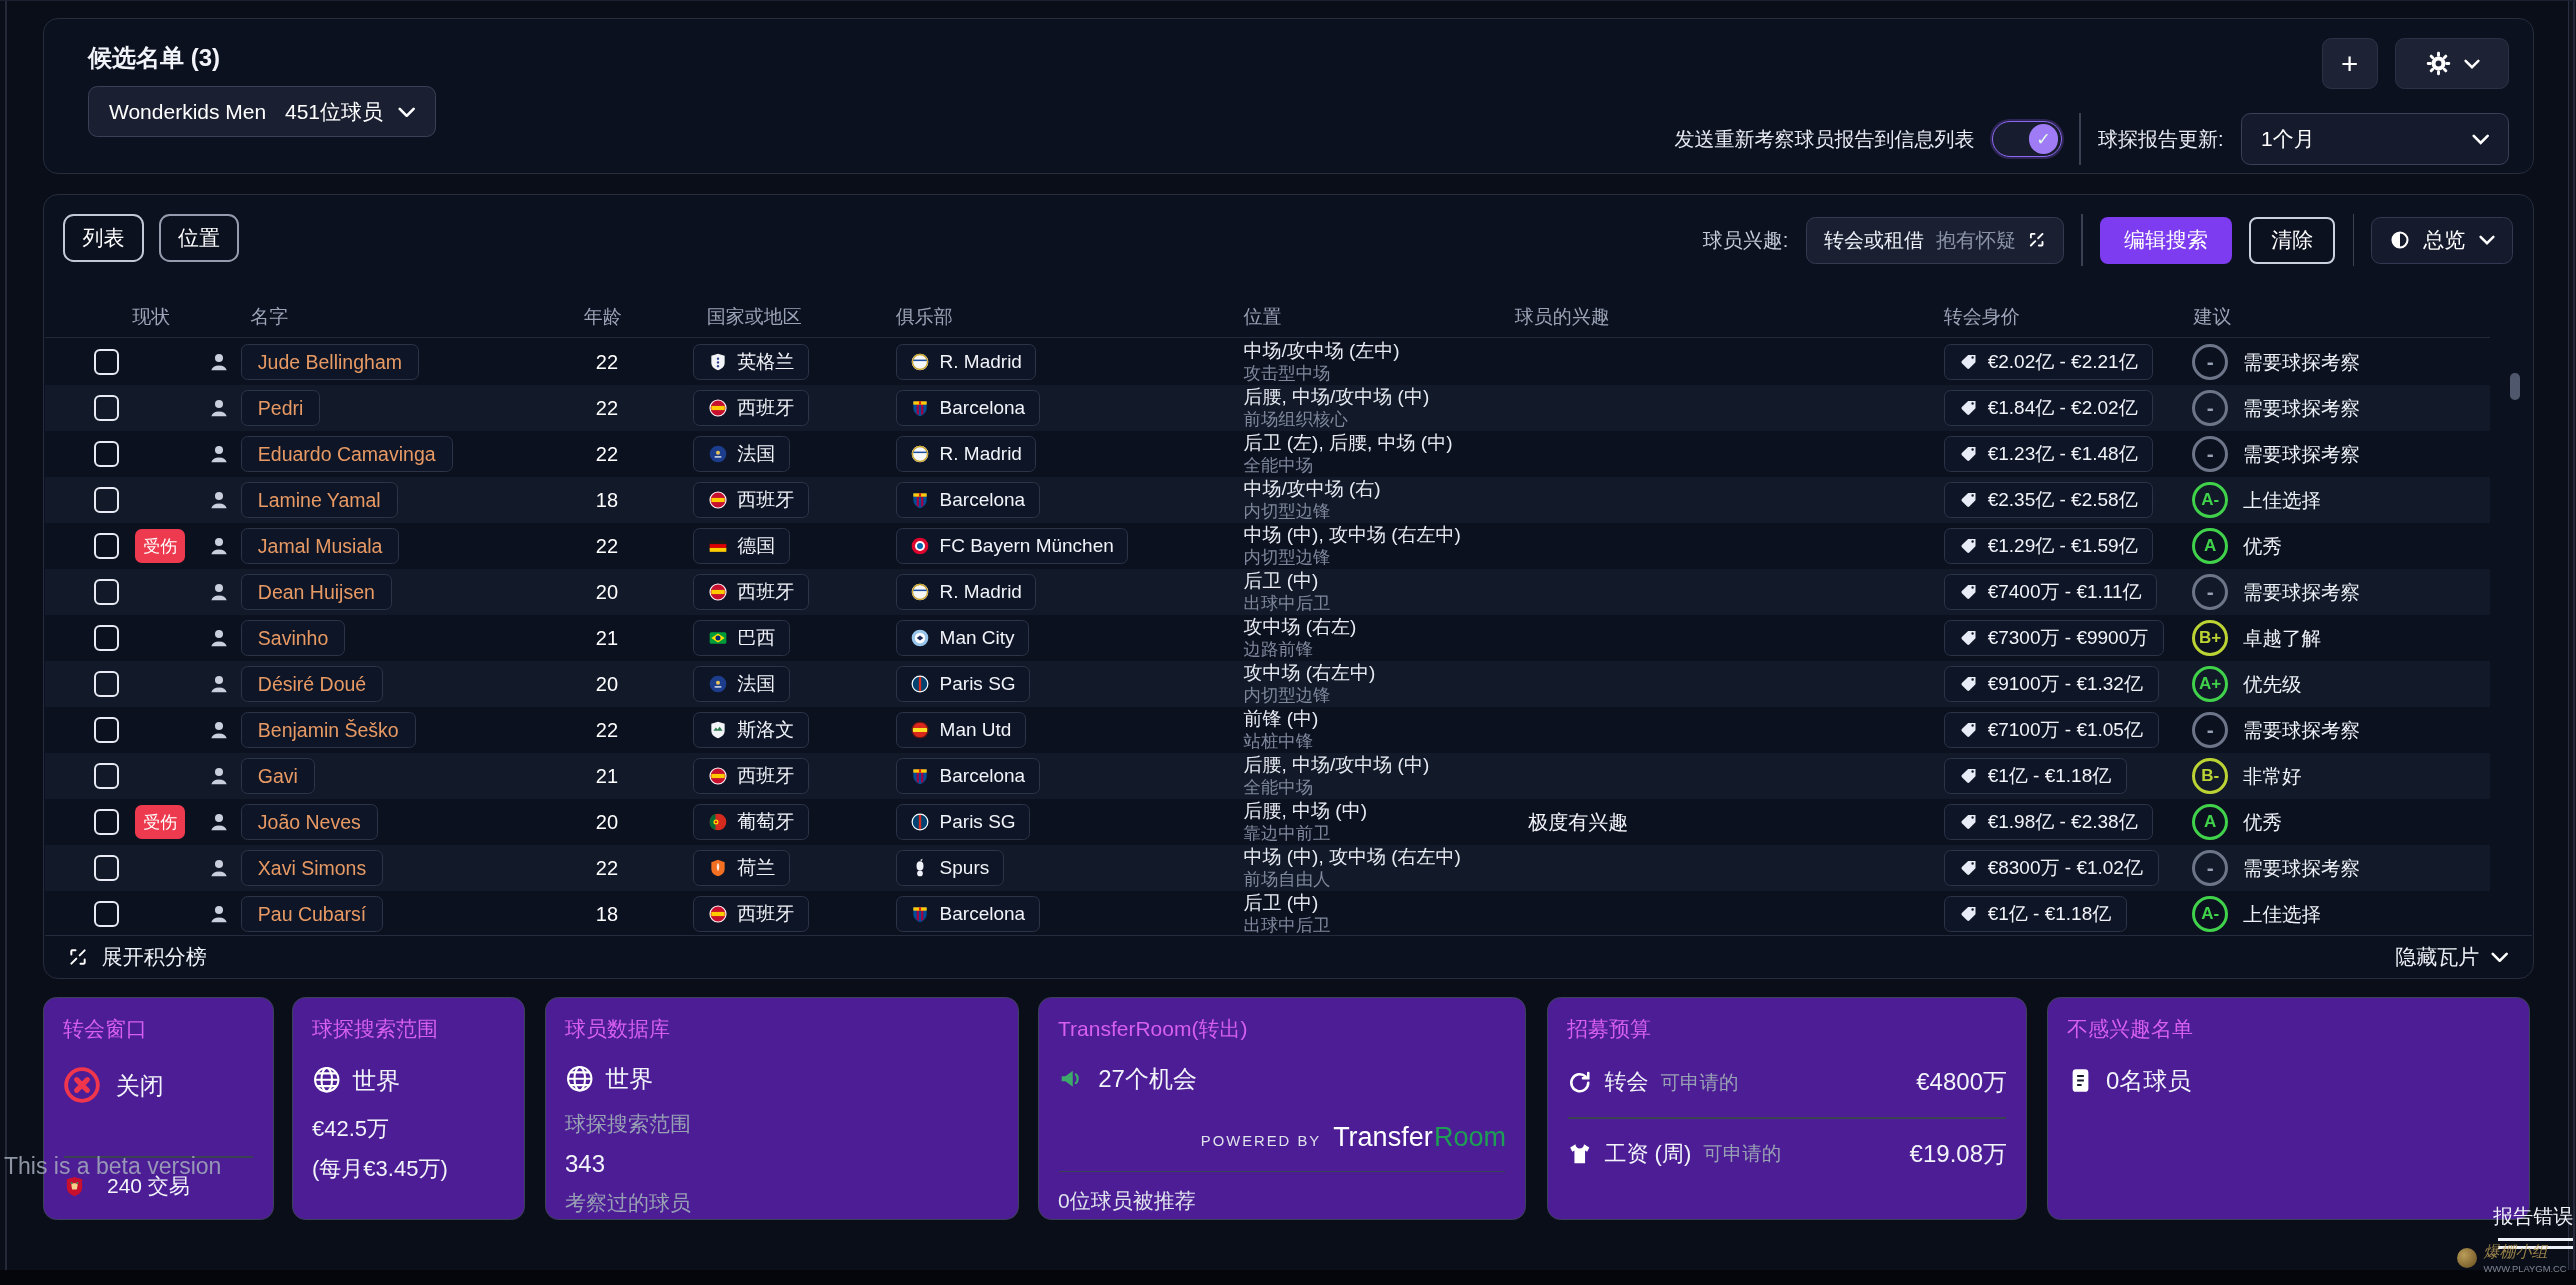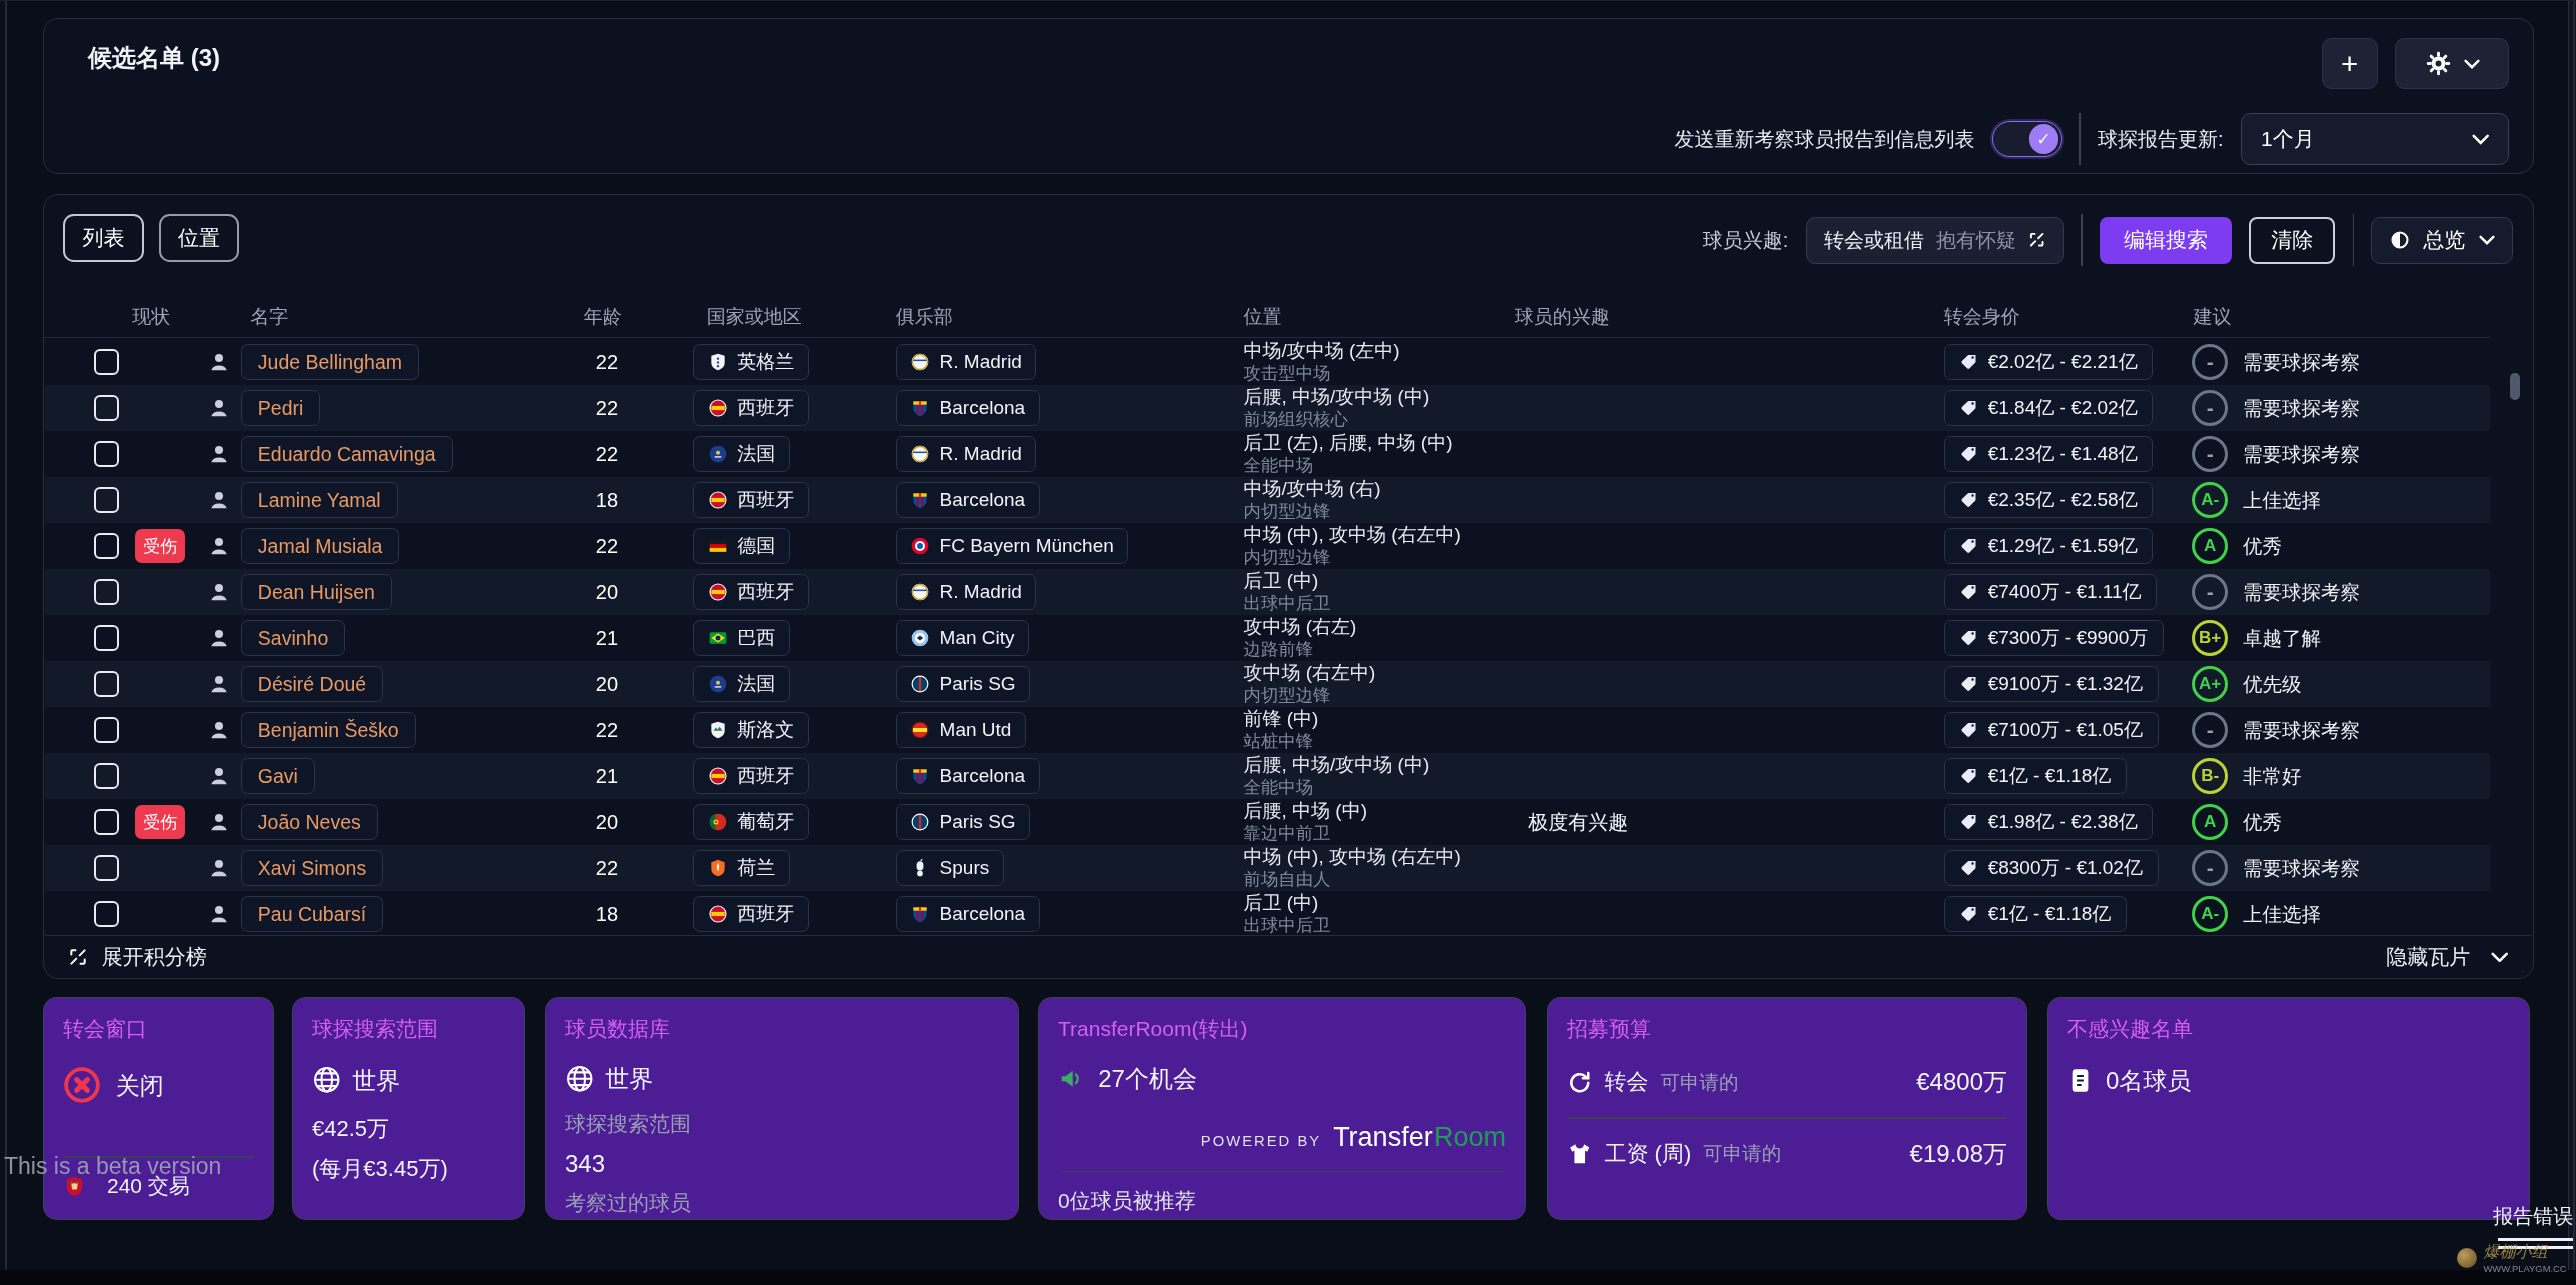--- a/index.html
+++ b/index.html
@@ -68,21 +68,21 @@
   .val{display:inline-flex;align-items:center;gap:10.7px;height:36px;padding:0 14.8px;background:#0e1526;border:1.3px solid #2c3447;border-radius:6.7px;color:#f2f4fa;font-size:19px;white-space:nowrap;}
   .val svg{width:17.4px;height:17.4px;}
   .crec{display:flex;align-items:center;gap:14.8px;padding-left:13.4px;}
   .recc{width:36px;height:36px;border-radius:50%;border:3.4px solid #6d7588;flex:none;display:flex;align-items:center;justify-content:center;font-size:17px;font-weight:700;color:#8a92a4;}
   .recc.green{border-color:var(--green,#41d24b);color:var(--green,#41d24b);}
   .recc.lime{border-color:var(--lime,#bcd334);color:var(--lime,#bcd334);}
   .rectxt{font-size:19.5px;color:#eef1f7;white-space:nowrap;}
   .scrollthumb{position:absolute;right:13.4px;top:178px;width:9.4px;height:27px;border-radius:4.7px;background:#4e576b;}
   .tfoot{position:absolute;left:1.3px;right:1.3px;bottom:0;height:43px;border-top:1.3px solid #242b3d;display:flex;align-items:center;justify-content:space-between;padding:0 23px;}
   .tfoot .fl{display:flex;align-items:center;gap:13.4px;font-size:21px;color:#eef1f7;}
-  .tfoot .fr{display:flex;align-items:center;gap:21px;font-size:21px;color:#eef1f7;}
+  .tfoot .fr{display:flex;align-items:center;gap:12px;font-size:21px;color:#eef1f7;}
 
   
   .card{position:absolute;top:996px;height:223px;background:#4c1d95;border:1.3px solid #3c4257;border-radius:13.4px;padding:17.4px 19px;}
   .ctitle{font-size:21px;color:var(--magenta,#d75ff0);}
   .crow{display:flex;align-items:center;gap:14.8px;}
   .big{font-size:24px;color:#f2f4fa;}
   .mid{font-size:22px;color:#f2f4fa;}
   .gray{color:#98a0b4;font-size:21px;}
   .cdiv{height:1.3px;background:#3a4152;margin:0 1.3px;}
   .icon44 svg{width:29.5px;height:29.5px;}
@@ -107,20 +107,27 @@
 </head>
 <body>
 
 <div class="stage">
   <div class="edge-l"></div>
   <div class="edge-r"></div>
   <div class="bottombar"></div>
 
   <div class="panel panelA">
     <div class="pa-title">候选名单 (3)</div>
+    <div class="dd pa-dd">
+      <span>Wonderkids Men</span>
+      <span class="count">451位球员</span>
+      <svg width="17.4" height="10.7" viewBox="0 0 20 12">
+          <path d="M2 2l8 8 8-8" fill="none" stroke="#fff" stroke-width="3" stroke-linecap="round"></path>
+        </svg>
+    </div>
     <div class="pa-actions">
       <div class="sqbtn btn-plus">
           <span>+</span>
         </div>
       <div class="sqbtn btn-gear">
         <svg width="27" height="27" viewBox="0 0 24 24" fill="#fff">
           <g>
               <rect x="10.7" y="1.6" width="2.6" height="4.4" rx="1"></rect>
               <rect x="10.7" y="18" width="2.6" height="4.4" rx="1"></rect>
           <g transform="rotate(90 12 12)">

